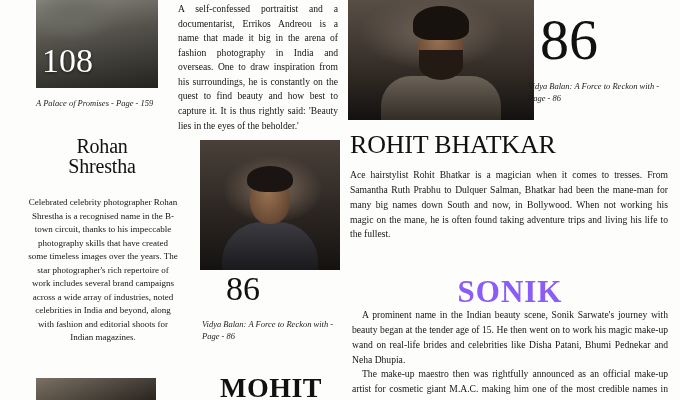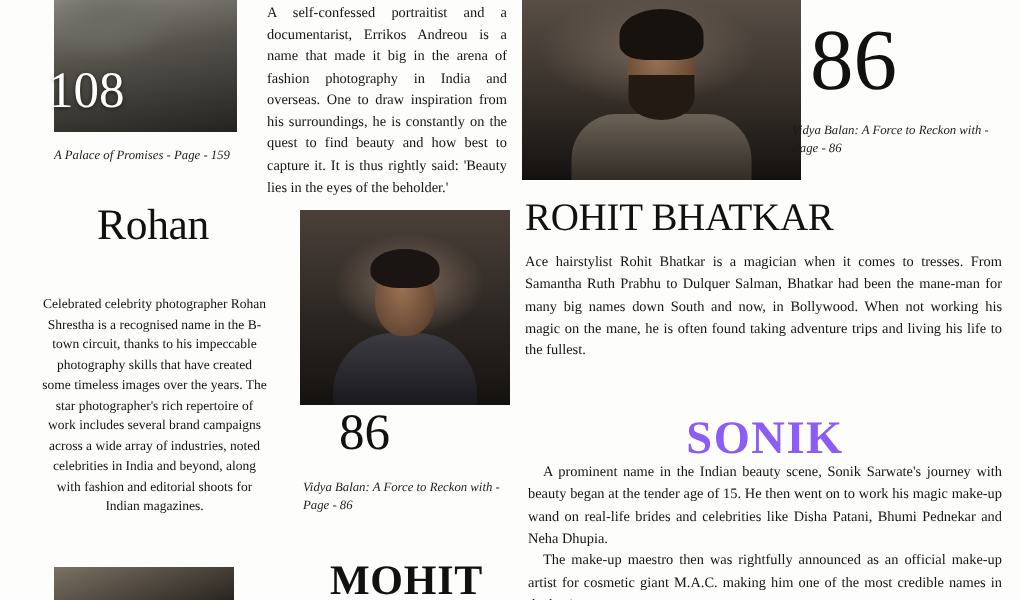--- a/index.html
+++ b/index.html
@@ -44,21 +44,21 @@
       linear-gradient(170deg, #8d8b82 0%, #55534c 42%, #25231f 100%);
   }
   .big-num {
     position: absolute;
     font-family: "Liberation Serif", serif;
     color: #fff;
     font-weight: 400;
     line-height: 0.9;
   }
   #num-108 {
-    left: 32px; top: 46px;
+    left: 42px; top: 46px;
     font-size: 34px;
     letter-spacing: 0px;
     text-shadow: 0 1px 3px rgba(0,0,0,.6);
   }
   .caption {
     position: absolute;
     font-family: "Liberation Serif", serif;
     font-style: italic;
     font-size: 8.5px;
     line-height: 1.45;
@@ -69,21 +69,21 @@
     width: 130px;
   }
 
   
   #head-rohan {
     position: absolute;
     left: 22px; top: 136px;
     width: 160px;
     text-align: center;
     font-family: "Liberation Serif", serif;
-    font-size: 29px;
+    font-size: 20px;
     line-height: 1.02;
     color: #111;
     letter-spacing: -0.2px;
   }
   #head-rohan .l2 { display: block; }
 
   #body-rohan {
     position: absolute;
     left: 28px; top: 196px;
     width: 150px;
@@ -258,20 +258,21 @@
 <div class="page">
 
   <div class="photo" id="photo-palace">
     <div class="grad"></div>
   </div>
   <div class="big-num" id="num-108">108</div>
   <div class="caption" id="cap-palace">A Palace of Promises - Page - 159</div>
 
   <div id="head-rohan">
     <span>Rohan</span>
+    <span class="l2">Shrestha</span>
   </div>
   <div id="body-rohan">Celebrated celebrity photographer Rohan Shrestha is a recognised name in the B-town circuit, thanks to his impeccable photography skills that have created some timeless images over the years. The star photographer's rich repertoire of work includes several brand campaigns across a wide array of industries, noted celebrities in India and beyond, along with fashion and editorial shoots for Indian magazines.</div>
 
   <div class="photo" id="photo-bottom-left">
     <div class="grad"></div>
   </div>
 
   <div id="col-mid-intro">A self-confessed portraitist and a documentarist, Errikos Andreou is a name that made it big in the arena of fashion photography in India and overseas. One to draw inspiration from his surroundings, he is constantly on the quest to find beauty and how best to capture it. It is thus rightly said: 'Beauty lies in the eyes of the beholder.'</div>
 
   <div class="photo" id="photo-rohan">

